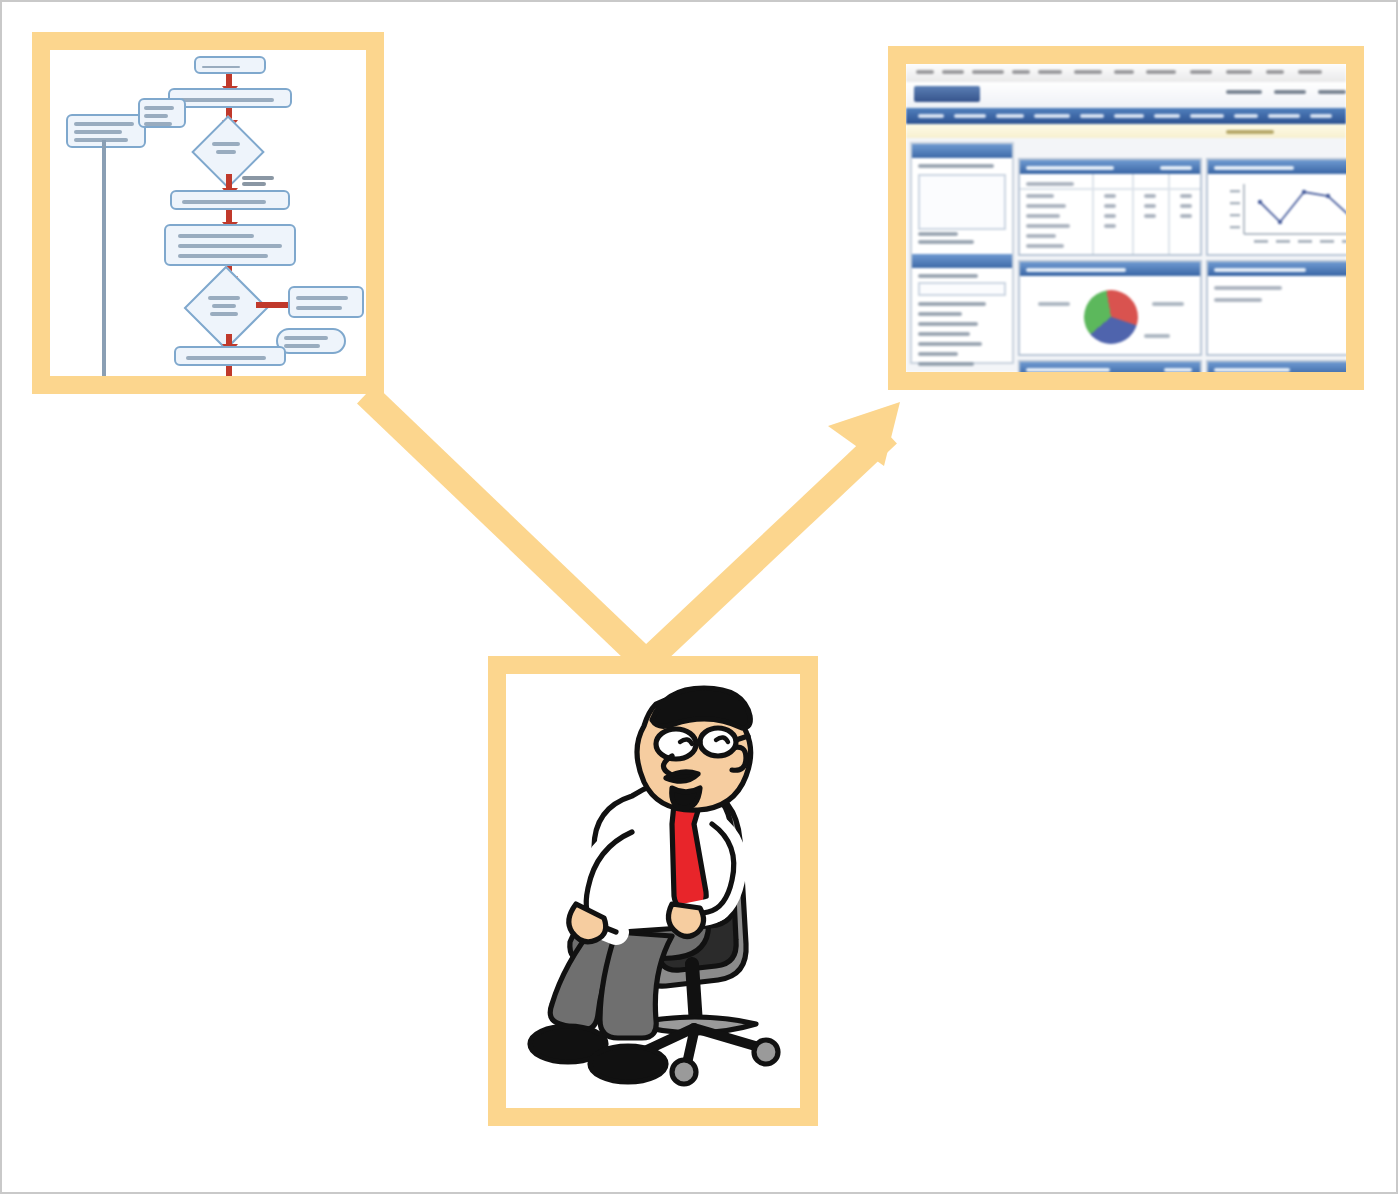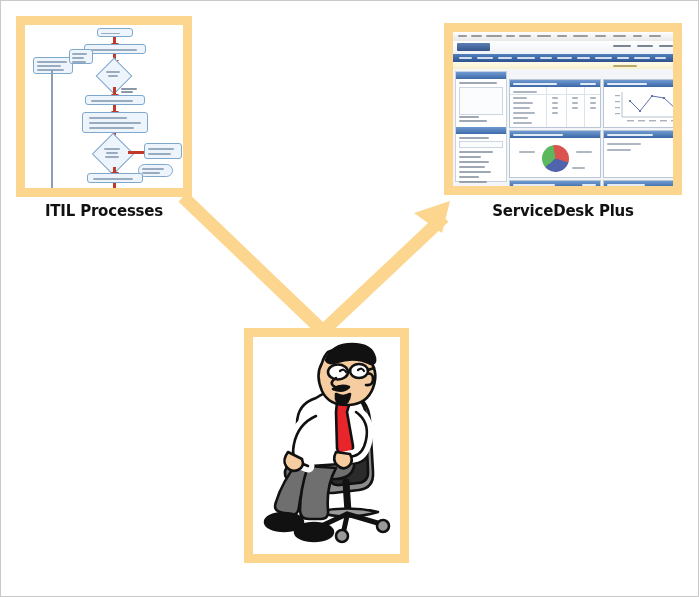--- a/index.html
+++ b/index.html
@@ -289,21 +289,20 @@
         <div class="fc-node" style="left:62px; top:148px; width:56px; height:10px;">
           <div class="ln" style="top:4px; width:75%;"></div>
         </div>
         <div class="fc-arrow" style="left:88px; top:158px; height:6px;"></div>
 
         <div class="fc-line" style="left:26px; top:45px; width:1.5px; height:131px;"></div>
 
       </div>
     </div>
   </div>
-  <div class="caption" style="left:15px; top:201px; width:176px; font-size:15px;">ITIL Processes</div>
 
   <div class="panel" style="left:443px; top:22px; width:238px; height:172px; border-width:9px; border-color:#fcd68e;">
     <div class="panel-inner">
       <div class="sd">
 
         <div class="sd-menubar">
           <div class="mi" style="left:5px; width:9px;"></div>
           <div class="mi" style="left:18px; width:11px;"></div>
           <div class="mi" style="left:33px; width:16px;"></div>
           <div class="mi" style="left:53px; width:9px;"></div>
@@ -447,21 +446,20 @@
             <div class="sd-card-hd">
               <div class="t" style="width:38px;"></div>
             </div>
 
           </div>
 
         </div>
       </div>
     </div>
   </div>
-  <div class="caption" style="left:443px; top:201px; width:238px; font-size:15px;">ServiceDesk Plus</div>
 
   <div class="panel" style="left:243px; top:327px; width:165px; height:235px; border-width:9px; border-color:#fcd68e;">
     <div class="panel-inner">
       <div class="person-wrap">
         <svg width="145" height="212" viewBox="0 0 145 212">
           <g stroke="#111111" stroke-width="2.6" stroke-linejoin="round" stroke-linecap="round">
 
             <path d="M96 54 q18 4 20 26 l3 52 q1 16 -14 18 l-26 3 q-14 1 -15 -12 l-2 -62 q-1 -22 16 -26 z" fill="#8b8b8b"></path>
             <path d="M99 66 q12 4 13 22 l2 42 q1 12 -10 13 l-18 2 q-10 1 -11 -9 l-2 -50 q-1 -16 11 -19 z" fill="#2b2b2b"></path>
 

